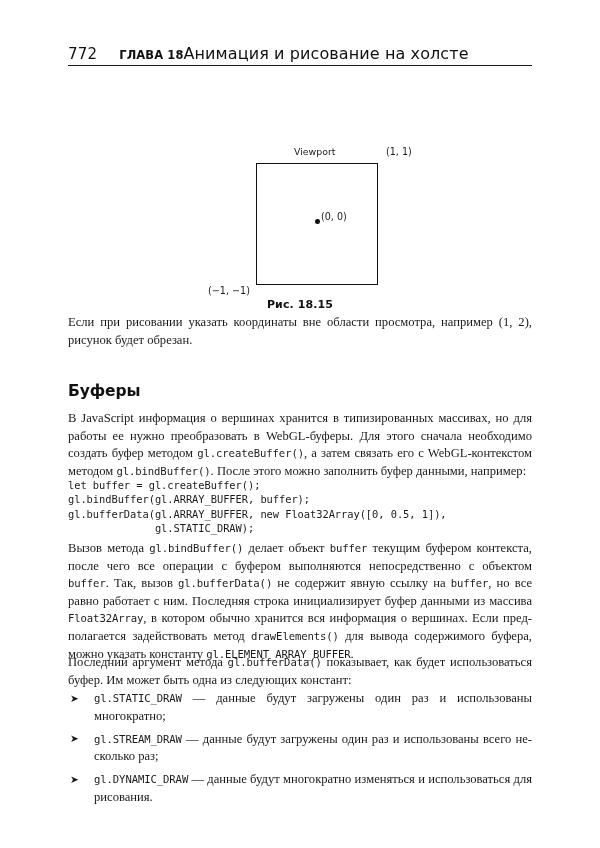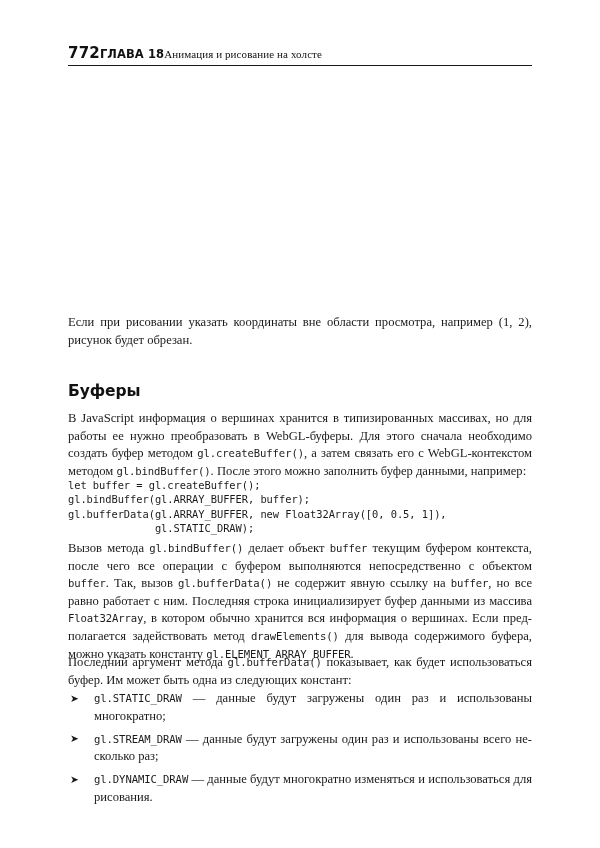--- a/index.html
+++ b/index.html
@@ -29,37 +29,37 @@
     left: 68px;
     top: 44px;
     width: 464px;
     display: flex;
     align-items: baseline;
     gap: 0;
     font-family: "DejaVu Sans", sans-serif;
   }
   .runhead .folio {
     font-size: 15px;
-    font-weight: bold;
+    font-weight: normal;
     letter-spacing: 0.2px;
     color: #111;
+    margin-right: 22px;
   }
   .runhead .chap {
     font-size: 11.5px;
     font-weight: bold;
     color: #111;
     letter-spacing: 0.1px;
     margin-right: 0;
   }
   .runhead .chaptitle {
-    font-size: 11px;
+    font-size: 16px;
     font-weight: normal;
     color: #111;
     letter-spacing: 0.1px;
-    font-family: Liberation Serif, serif;
   }
   .rule {
     position: absolute;
     left: 68px;
     top: 65px;
     width: 464px;
     height: 1.4px;
     background: #1a1a1a;
   }
 
@@ -207,20 +207,29 @@
 <div class="page">
 
   <div class="runhead">
     <span class="folio">772</span>
     <span class="chap">ГЛАВА 18</span>
     <span class="chaptitle">Анимация и рисование на холсте</span>
   </div>
   <div class="rule"></div>
 
 
+  <div class="figwrap">
+    <div class="fig-label-viewport">Viewport</div>
+    <div class="fig-label-tr">(1, 1)</div>
+    <div class="fig-box"></div>
+    <div class="fig-dot"></div>
+    <div class="fig-label-origin">(0, 0)</div>
+    <div class="fig-label-bl">(−1, −1)</div>
+    <div class="figcaption">Рис. 18.15</div>
+  </div>
 
   <div class="col" style="top:314px;">
     <p class="body">Если при рисовании указать координаты вне области просмотра, например (1, 2), рисунок будет обрезан.</p>
   </div>
 
   <div class="col" style="top:410px;">
     <p class="body"><span>В JavaScript информация о вершинах хранится в типизированных массивах, но для работы ее нужно преобразовать в WebGL-буферы. Для этого сначала необходимо создать буфер методом </span><code>gl.createBuffer()</code><span>, а затем связать его с WebGL-контекстом методом </span><code>gl.bindBuffer()</code><span>. После этого можно заполнить буфер данными, например:</span></p>
   </div>
 
   <div class="col" style="top:382px;">

